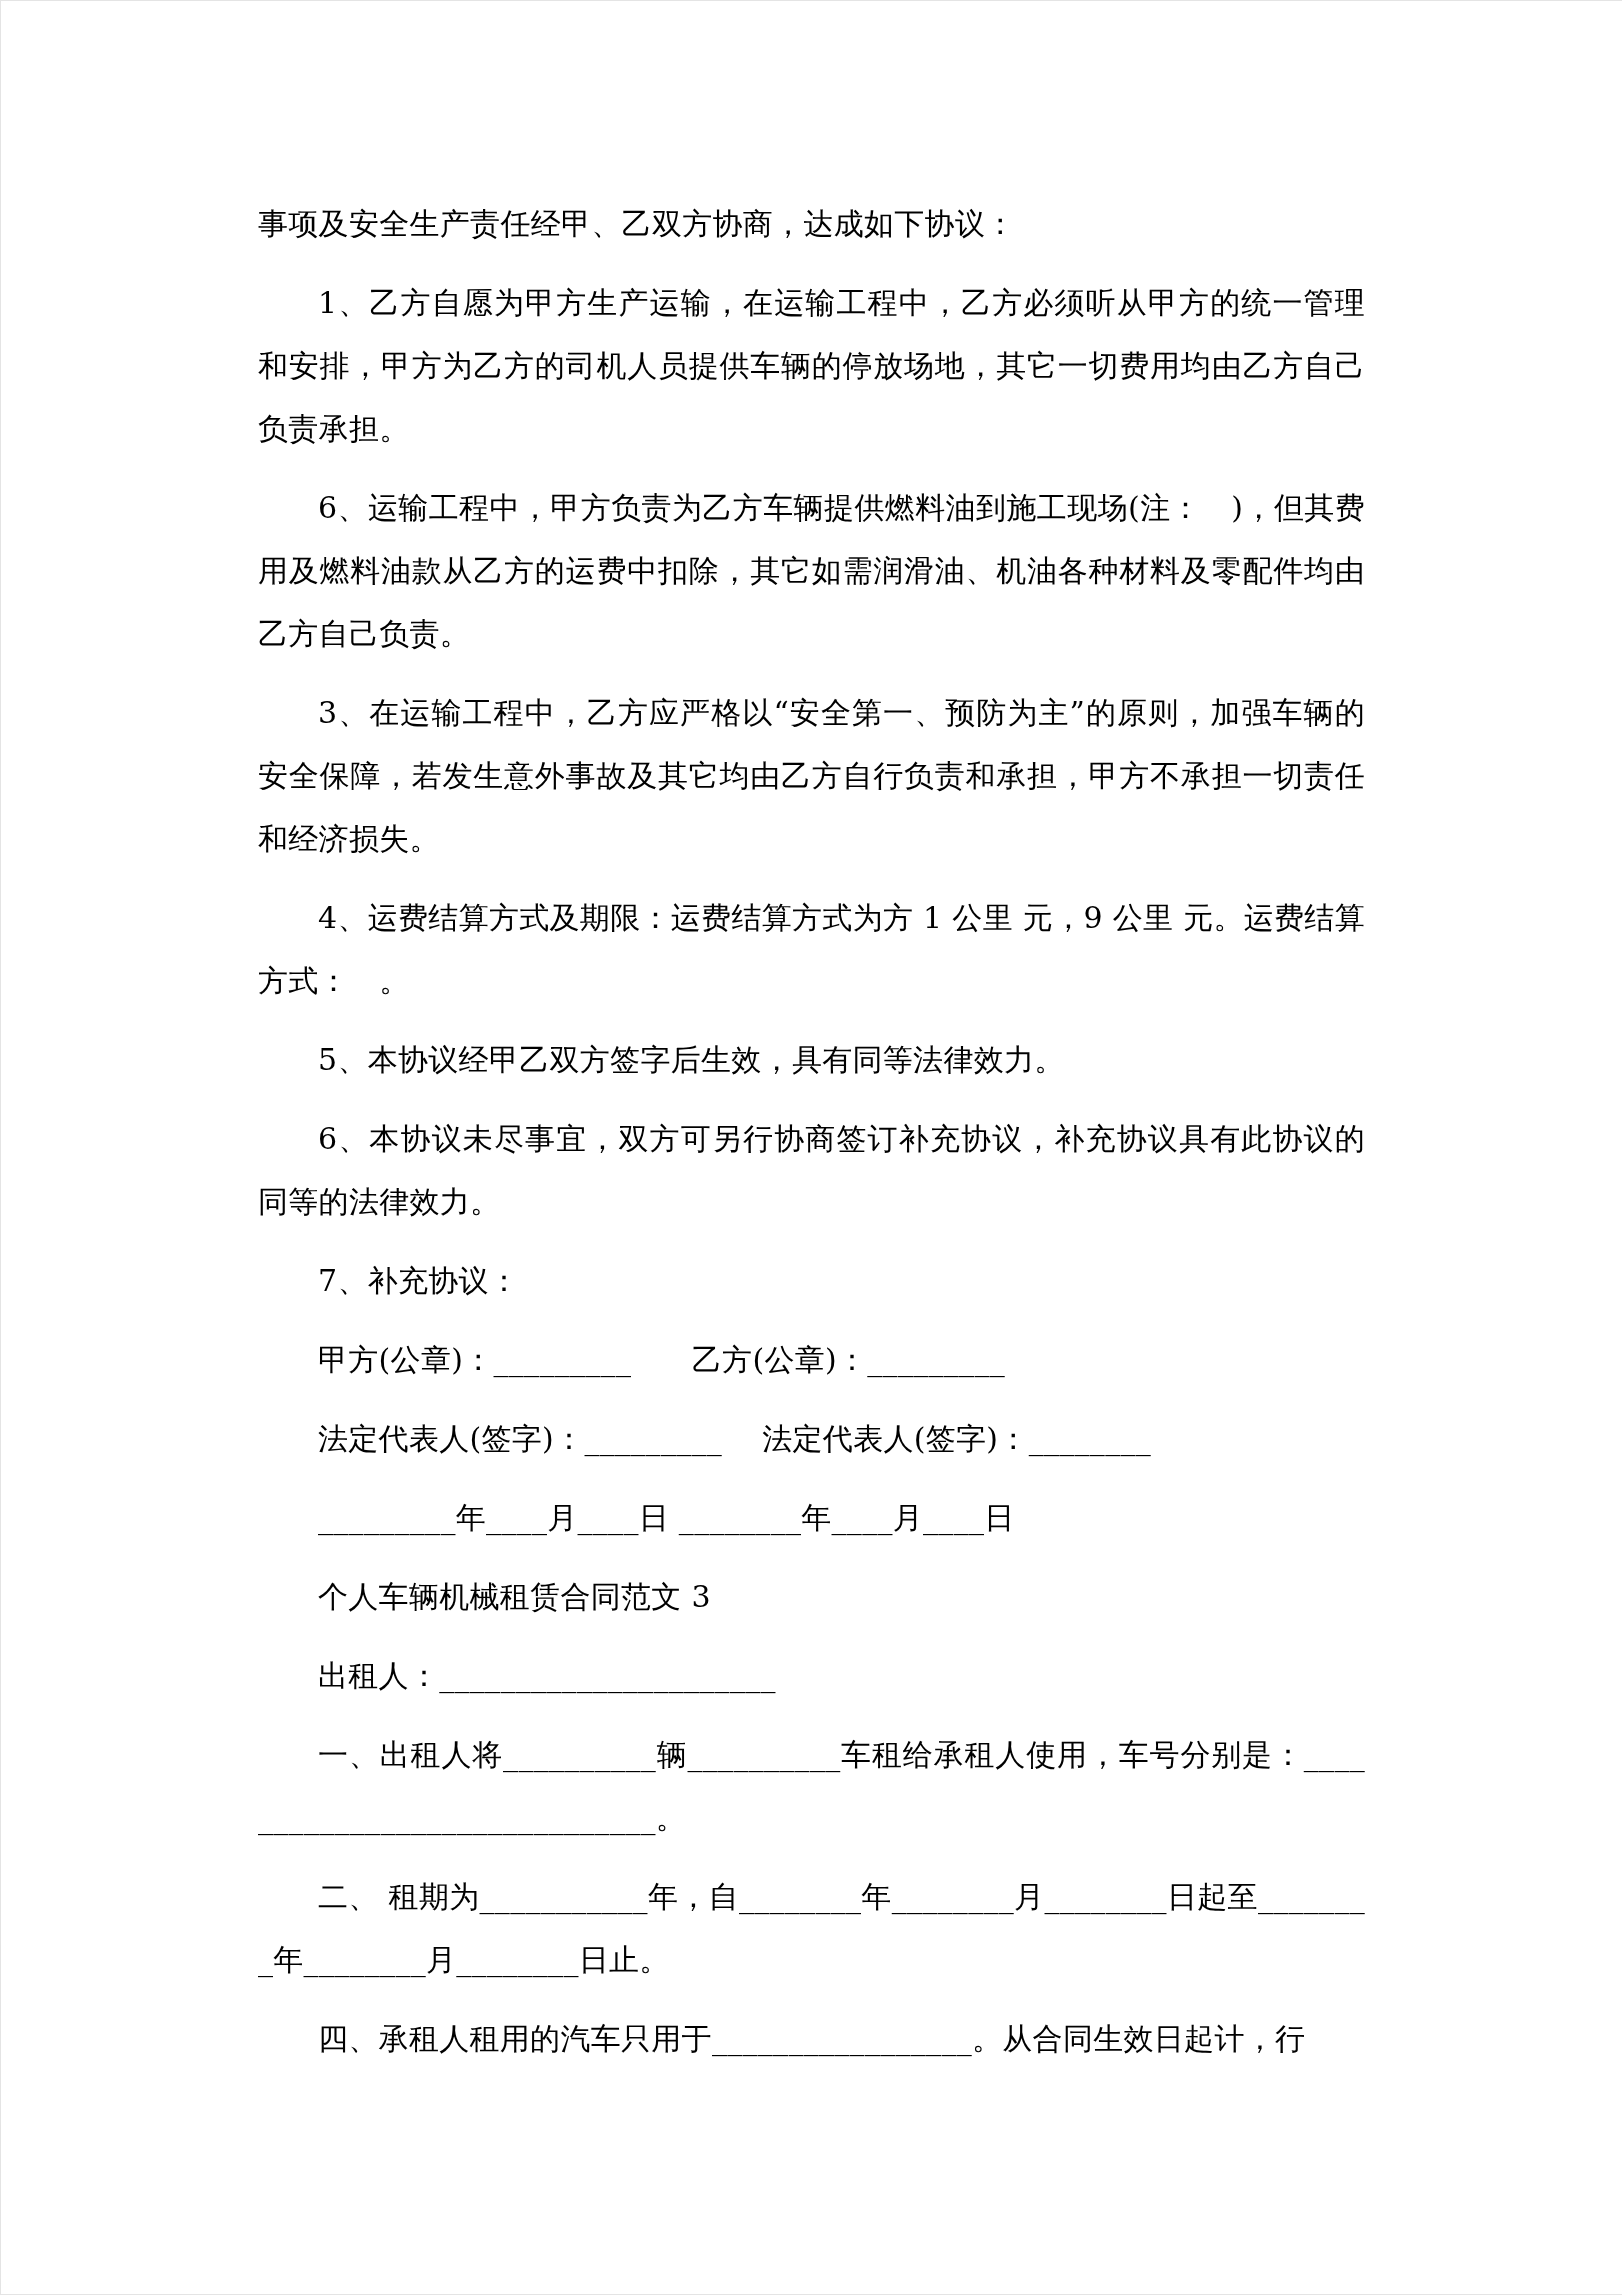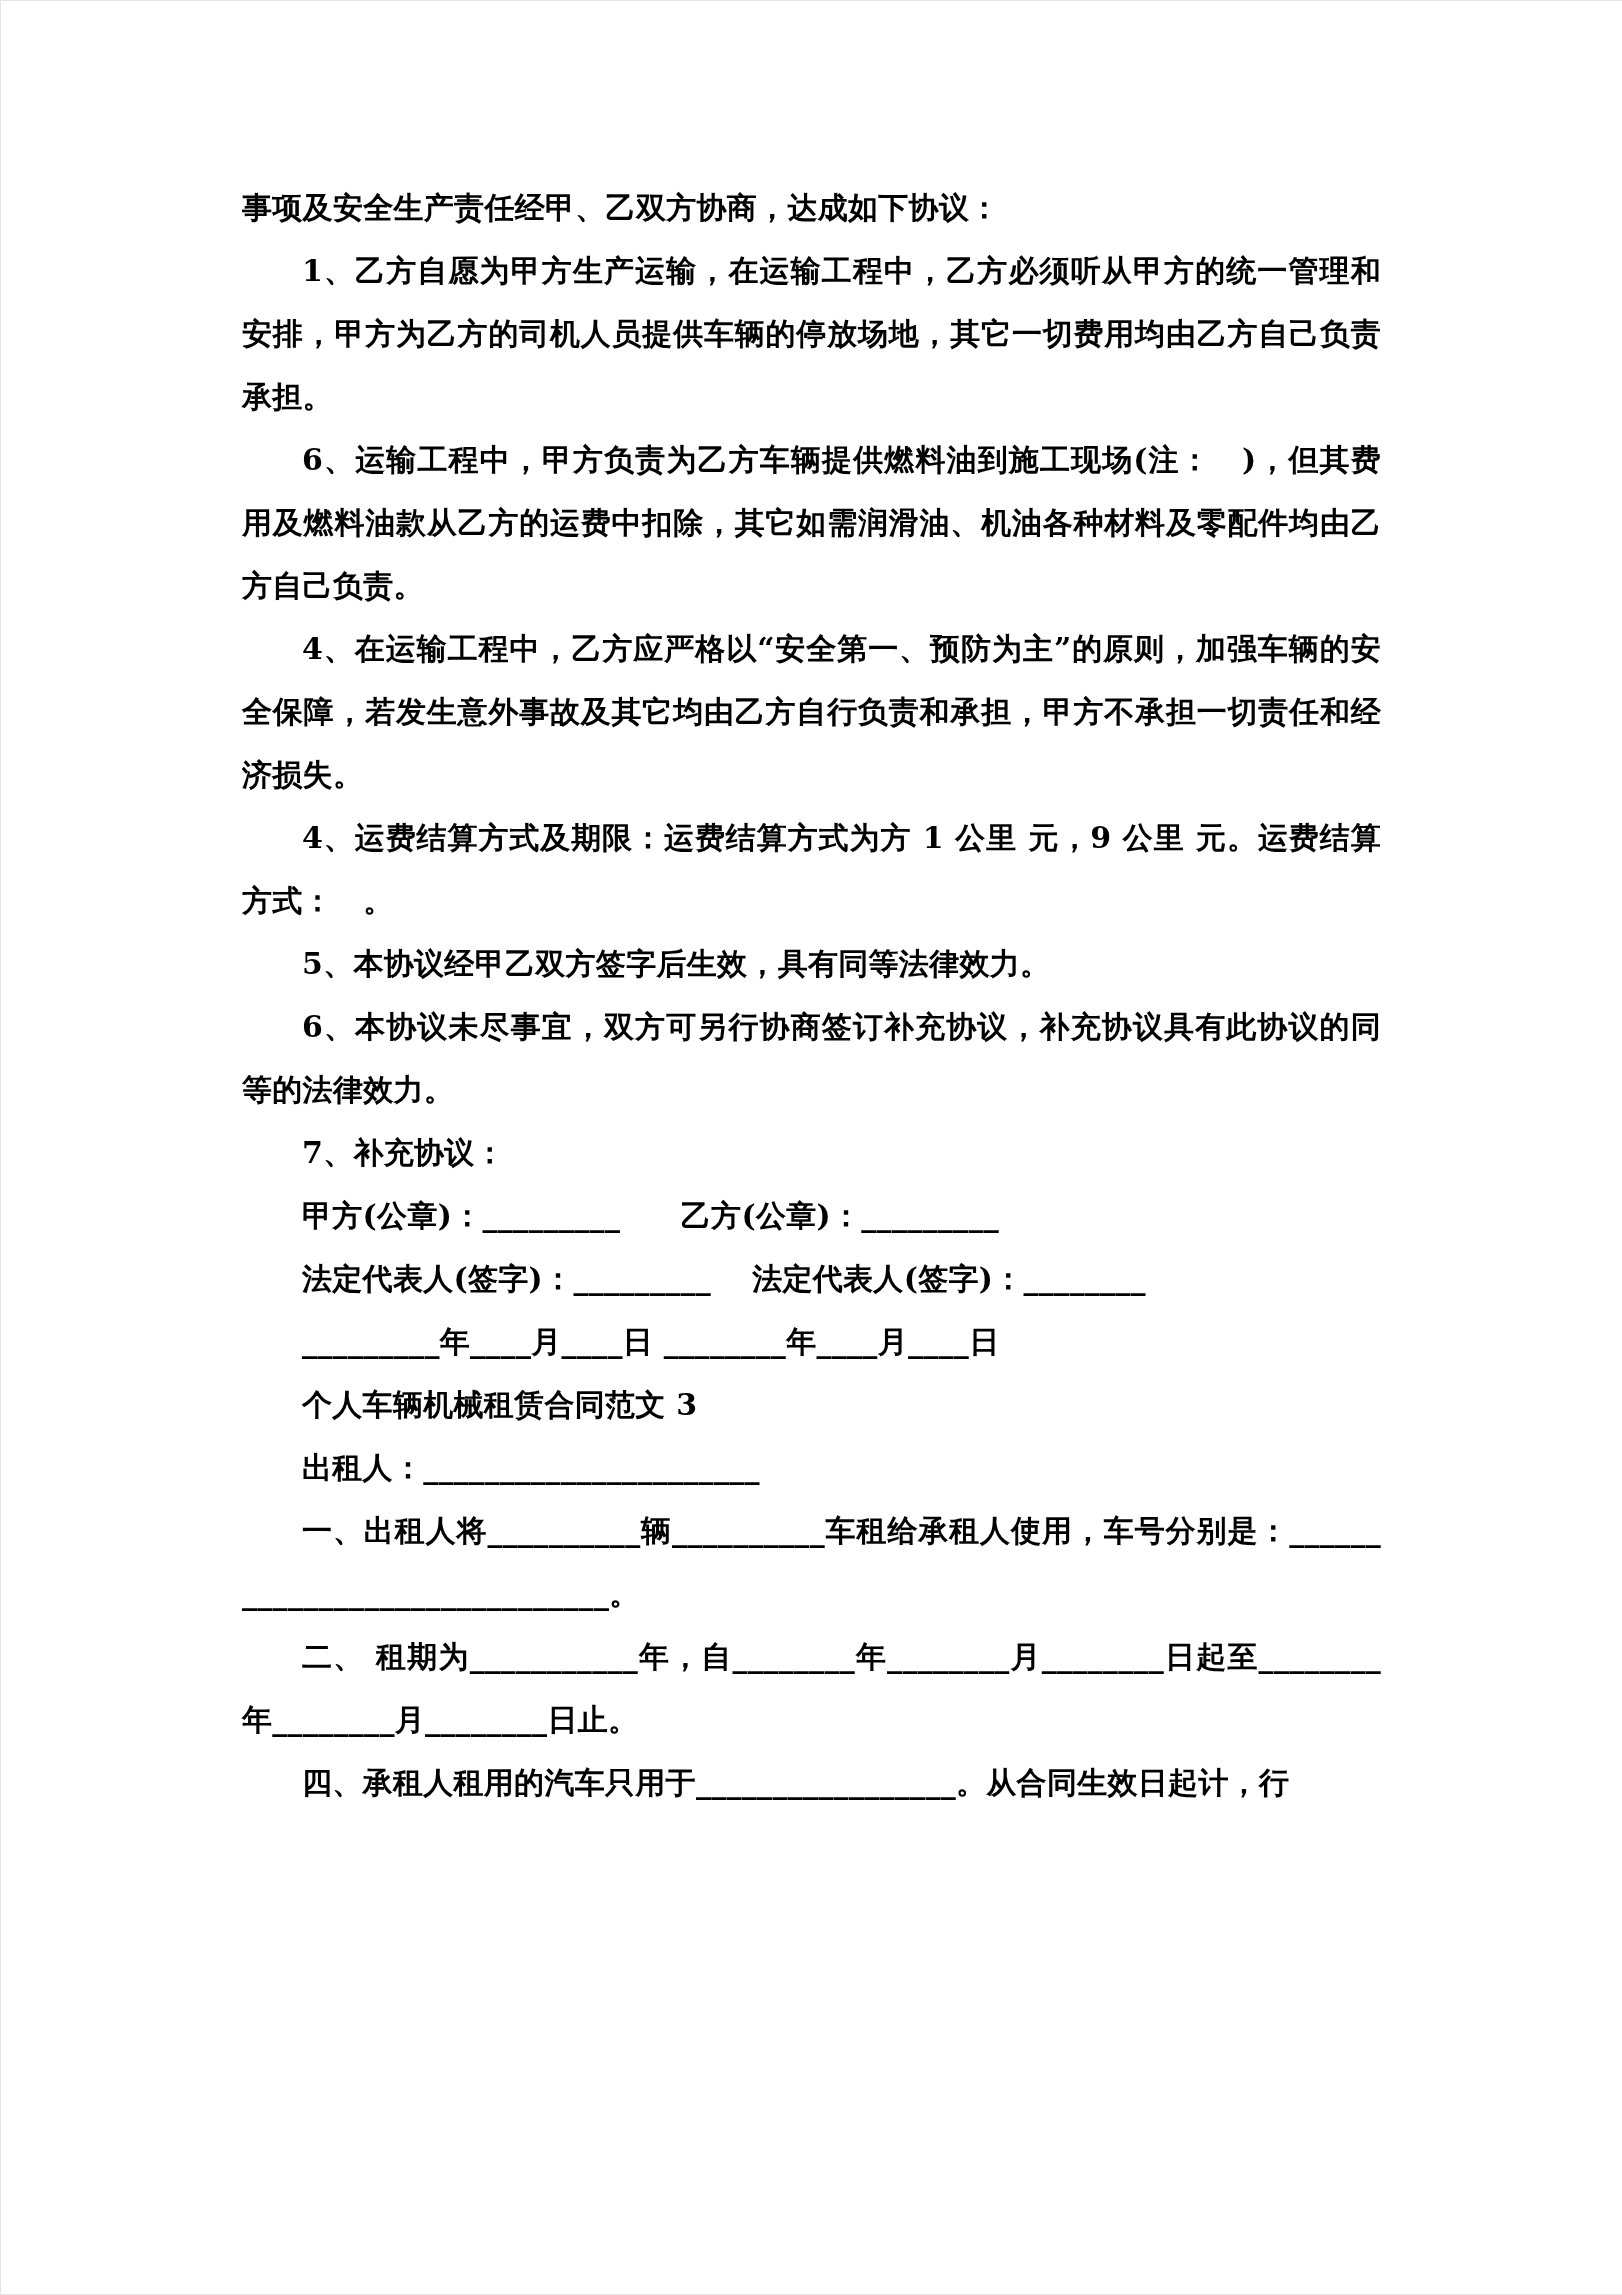--- a/index.html
+++ b/index.html
@@ -13,40 +13,39 @@
     height: 2295px;
     box-sizing: border-box;
     background: #ffffff;
     border: 1.3px solid #e4e4e4;
     padding: 175px 241px 0 241px;
     font-family: "DejaVu Serif", "Liberation Serif", serif;
     color: #000000;
     overflow: hidden;
   }
   .page p {
-    margin: 0;
+    margin: 16px;
     font-size: 30px;
     line-height: 63px;
     text-align: justify;
     word-break: break-all;
     letter-spacing: 0.3px;
-    font-weight: bold;
   }
   .page p.indent {
     text-indent: 2em;
   }
 </style>
 </head>
 <body>
 
 <div class="page">
   <p>事项及安全生产责任经甲、乙双方协商，达成如下协议：</p>
   <p class="indent">1、乙方自愿为甲方生产运输，在运输工程中，乙方必须听从甲方的统一管理和安排，甲方为乙方的司机人员提供车辆的停放场地，其它一切费用均由乙方自己负责承担。</p>
   <p class="indent">6、运输工程中，甲方负责为乙方车辆提供燃料油到施工现场(注：　)，但其费用及燃料油款从乙方的运费中扣除，其它如需润滑油、机油各种材料及零配件均由乙方自己负责。</p>
-  <p class="indent">4、在运输工程中，乙方应严格以“安全第一、预防为主”的原则，加强车辆的安全保障，若发生意外事故及其它均由乙方自行负责和承担，甲方不承担一切责任和经济损失。</p>
+  <p class="indent">3、在运输工程中，乙方应严格以“安全第一、预防为主”的原则，加强车辆的安全保障，若发生意外事故及其它均由乙方自行负责和承担，甲方不承担一切责任和经济损失。</p>
   <p class="indent">4、运费结算方式及期限：运费结算方式为方 1 公里 元，9 公里 元。运费结算方式：　。</p>
   <p class="indent">5、本协议经甲乙双方签字后生效，具有同等法律效力。</p>
   <p class="indent">6、本协议未尽事宜，双方可另行协商签订补充协议，补充协议具有此协议的同等的法律效力。</p>
   <p class="indent">7、补充协议：</p>
   <p class="indent">甲方(公章)：_________　　乙方(公章)：_________</p>
   <p class="indent">法定代表人(签字)：_________　 法定代表人(签字)：________</p>
   <p class="indent">_________年____月____日 ________年____月____日</p>
   <p class="indent">个人车辆机械租赁合同范文 3</p>
   <p class="indent">出租人：______________________</p>
   <p class="indent">一、出租人将__________辆__________车租给承租人使用，车号分别是：______________________________。</p>

